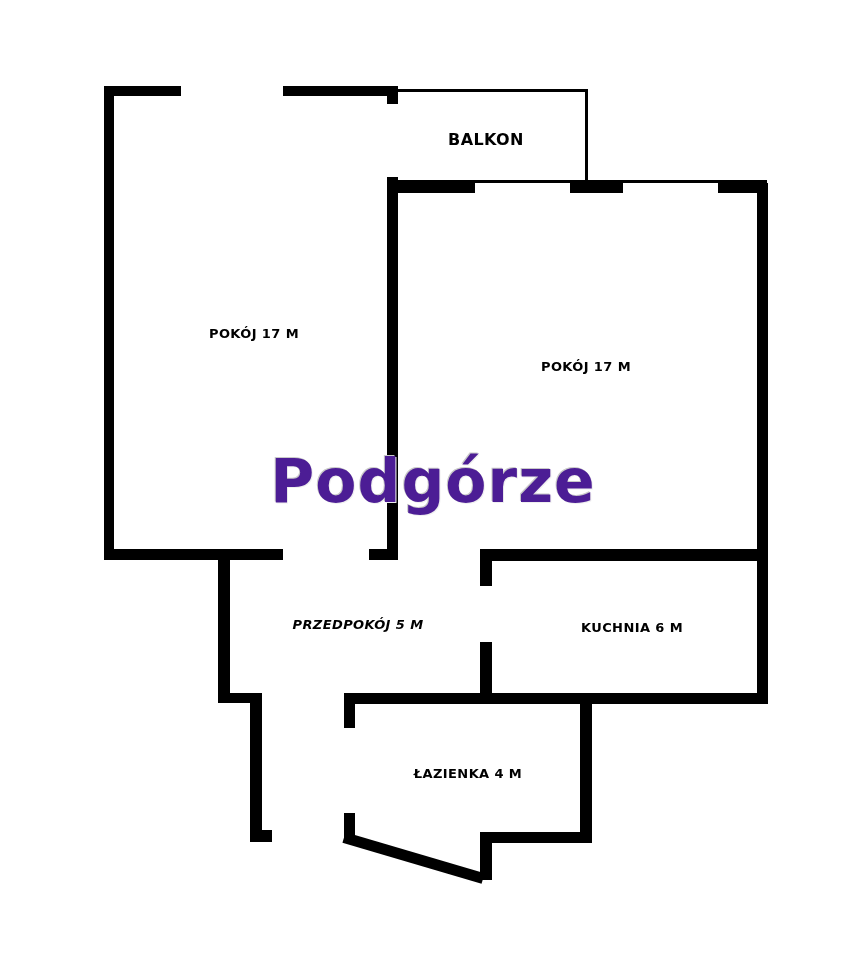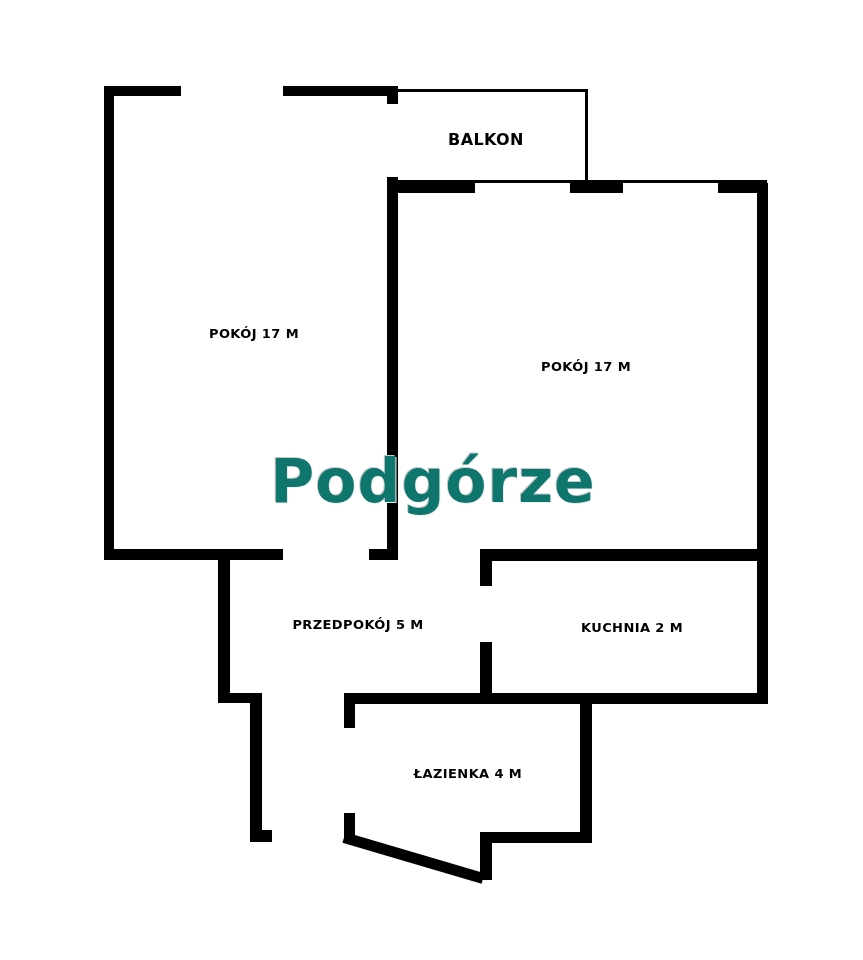--- a/index.html
+++ b/index.html
@@ -40,21 +40,21 @@
   }
   .small-label {
     font-size: 16px;
   }
   .watermark {
     position: absolute;
     transform: translate(-50%, -50%);
     font-weight: bold;
     font-size: 60px;
     letter-spacing: 1px;
-    color: #0f766e;
+    color: #4c1d95;
     text-shadow: -1px -1px 0 #c9c9c9, 1px 1px 0 #efefef;
     white-space: nowrap;
     z-index: 10;
   }
 </style>
 </head>
 <body>
 
 <div id="canvas">
 
@@ -88,19 +88,19 @@
   <div class="wall" style="left:344px; top:693px; width:11px; height:35px;"></div>
   <div class="wall" style="left:344px; top:813px; width:11px; height:29px;"></div>
   <div class="wall" style="left:580px; top:693px; width:12px; height:150px;"></div>
   <div class="wall" style="left:480px; top:832px; width:112px; height:11px;"></div>
   <div class="wall" style="left:480px; top:832px; width:12px; height:48px;"></div>
   <div class="diag" style="left:344px; top:832px; width:145px; height:11px; transform:rotate(16.4deg);"></div>
 
   <div class="room-label small-label" style="left:486px; top:139px;">BALKON</div>
   <div class="room-label" style="left:254px; top:333px;">POKÓJ 17 M</div>
   <div class="room-label" style="left:586px; top:366px;">POKÓJ 17 M</div>
-  <div class="room-label" style="left:358px; top:624px;">PRZEDPOKÓJ 5 M</div>
-  <div class="room-label" style="left:632px; top:627px;">KUCHNIA 2 M</div>
+  <div class="room-label" style="left:358px; top:624px;font-style:italic;">PRZEDPOKÓJ 5 M</div>
+  <div class="room-label" style="left:632px; top:627px;">KUCHNIA 6 M</div>
   <div class="room-label" style="left:468px; top:773px;">ŁAZIENKA 4 M</div>
 
   <div class="watermark" style="left:433px; top:481px;">Podgórze</div>
 
 </div>
 
 </body></html>

